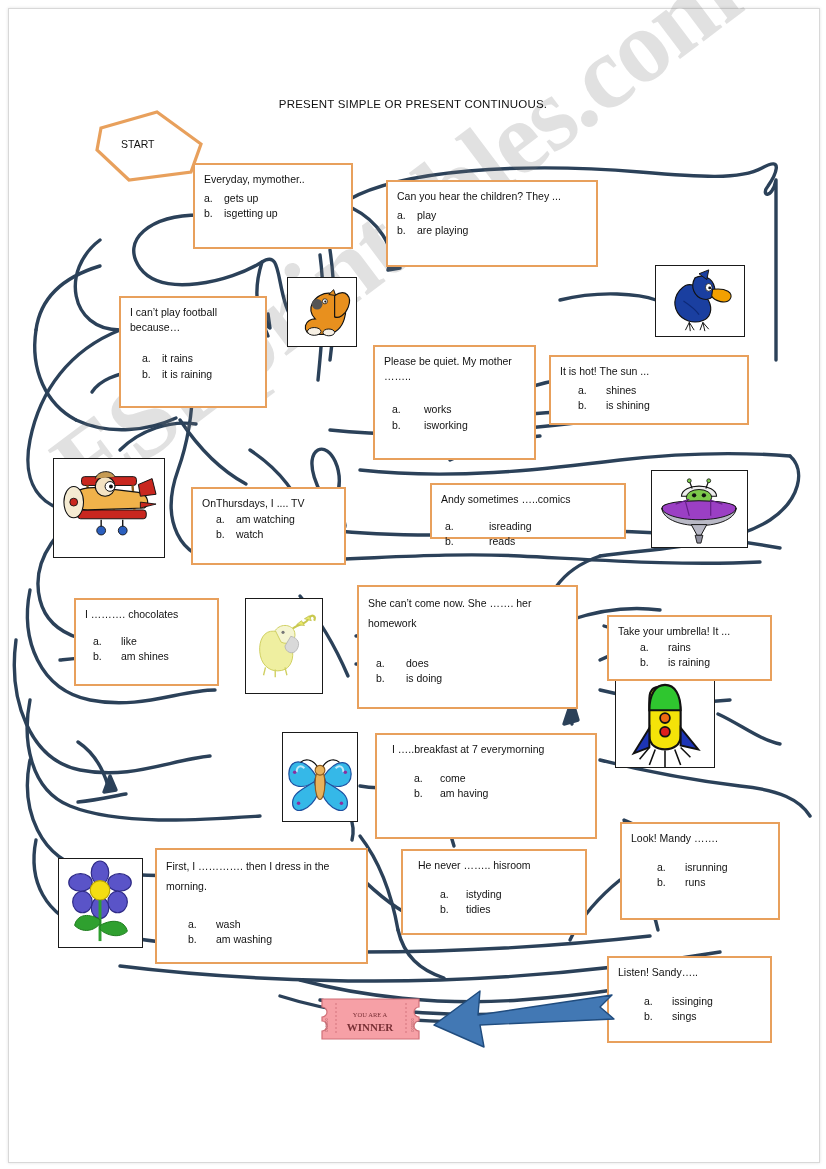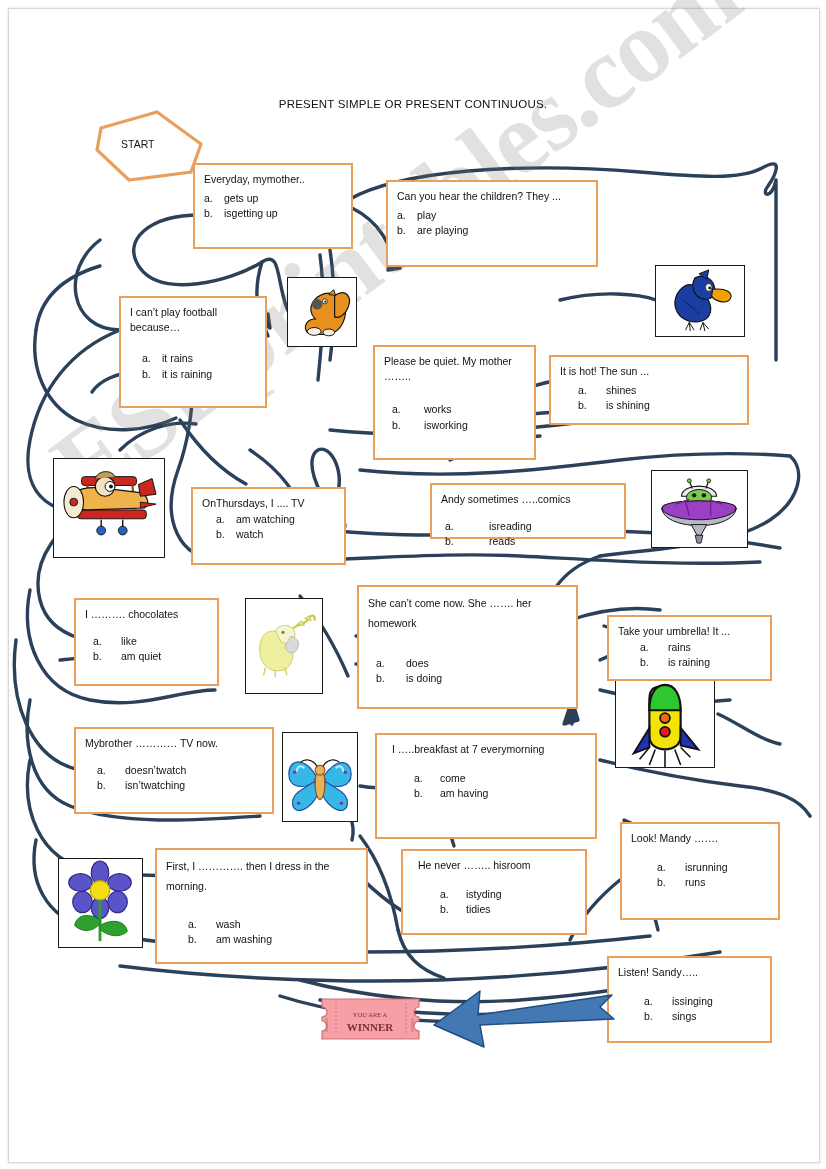--- a/index.html
+++ b/index.html
@@ -372,47 +372,40 @@
     <span class="opts" style="margin-top:0;display:block;">
       <span class="opt" style="padding-left:4px;"><span class="ltr">a.</span><span class="txt" style="padding-left:24px;">isreading</span></span>
       <span class="opt" style="padding-left:4px;"><span class="ltr">b.</span><span class="txt" style="padding-left:24px;">reads</span></span>
     </span>
   </div>
 
   <div class="qbox" style="left:74px;top:598px;width:145px;height:88px;">
     <span class="stem">I ………. chocolates</span>
     <span class="opts" style="margin-top:12px;display:block;">
       <span class="opt" style="padding-left:8px;"><span class="ltr">a.</span><span class="txt" style="padding-left:8px;">like</span></span>
-      <span class="opt" style="padding-left:8px;"><span class="ltr">b.</span><span class="txt" style="padding-left:8px;">am quiet</span></span>
+      <span class="opt" style="padding-left:8px;"><span class="ltr">b.</span><span class="txt" style="padding-left:8px;">am shines</span></span>
     </span>
   </div>
 
   <div class="qbox" style="left:357px;top:585px;width:221px;height:124px;">
     <span class="stem" style="line-height:1.9;">She can’t come now.  She ……. her homework</span>
     <span class="opts" style="margin-top:22px;display:block;">
       <span class="opt" style="padding-left:8px;"><span class="ltr">a.</span><span class="txt" style="padding-left:10px;">does</span></span>
       <span class="opt" style="padding-left:8px;"><span class="ltr">b.</span><span class="txt" style="padding-left:10px;">is doing</span></span>
     </span>
   </div>
 
   <div class="qbox" style="left:607px;top:593px;width:165px;height:66px;margin-top:22px;">
     <span class="stem" style="margin-bottom:1px;">Take your umbrella! It ...</span>
     <span class="opts" style="margin-top:0;display:block;">
       <span class="opt" style="padding-left:22px;"><span class="ltr">a.</span><span class="txt" style="padding-left:8px;">rains</span></span>
       <span class="opt" style="padding-left:22px;"><span class="ltr">b.</span><span class="txt" style="padding-left:8px;">is raining</span></span>
     </span>
   </div>
 
-  <div class="qbox" style="left:74px;top:727px;width:200px;height:87px;">
-    <span class="stem">Mybrother ………… TV now.</span>
-    <span class="opts" style="margin-top:12px;display:block;">
-      <span class="opt" style="padding-left:12px;"><span class="ltr">a.</span><span class="txt" style="padding-left:8px;">doesn’twatch</span></span>
-      <span class="opt" style="padding-left:12px;"><span class="ltr">b.</span><span class="txt" style="padding-left:8px;">isn’twatching</span></span>
-    </span>
-  </div>
 
   <div class="qbox" style="left:375px;top:733px;width:222px;height:106px;">
     <span class="stem" style="padding-left:6px;">I …..breakfast at  7 everymorning</span>
     <span class="opts" style="margin-top:14px;display:block;">
       <span class="opt" style="padding-left:28px;"><span class="ltr">a.</span><span class="txt" style="padding-left:6px;">come</span></span>
       <span class="opt" style="padding-left:28px;"><span class="ltr">b.</span><span class="txt" style="padding-left:6px;">am having</span></span>
     </span>
   </div>
 
   <div class="qbox" style="left:620px;top:822px;width:160px;height:98px;">

